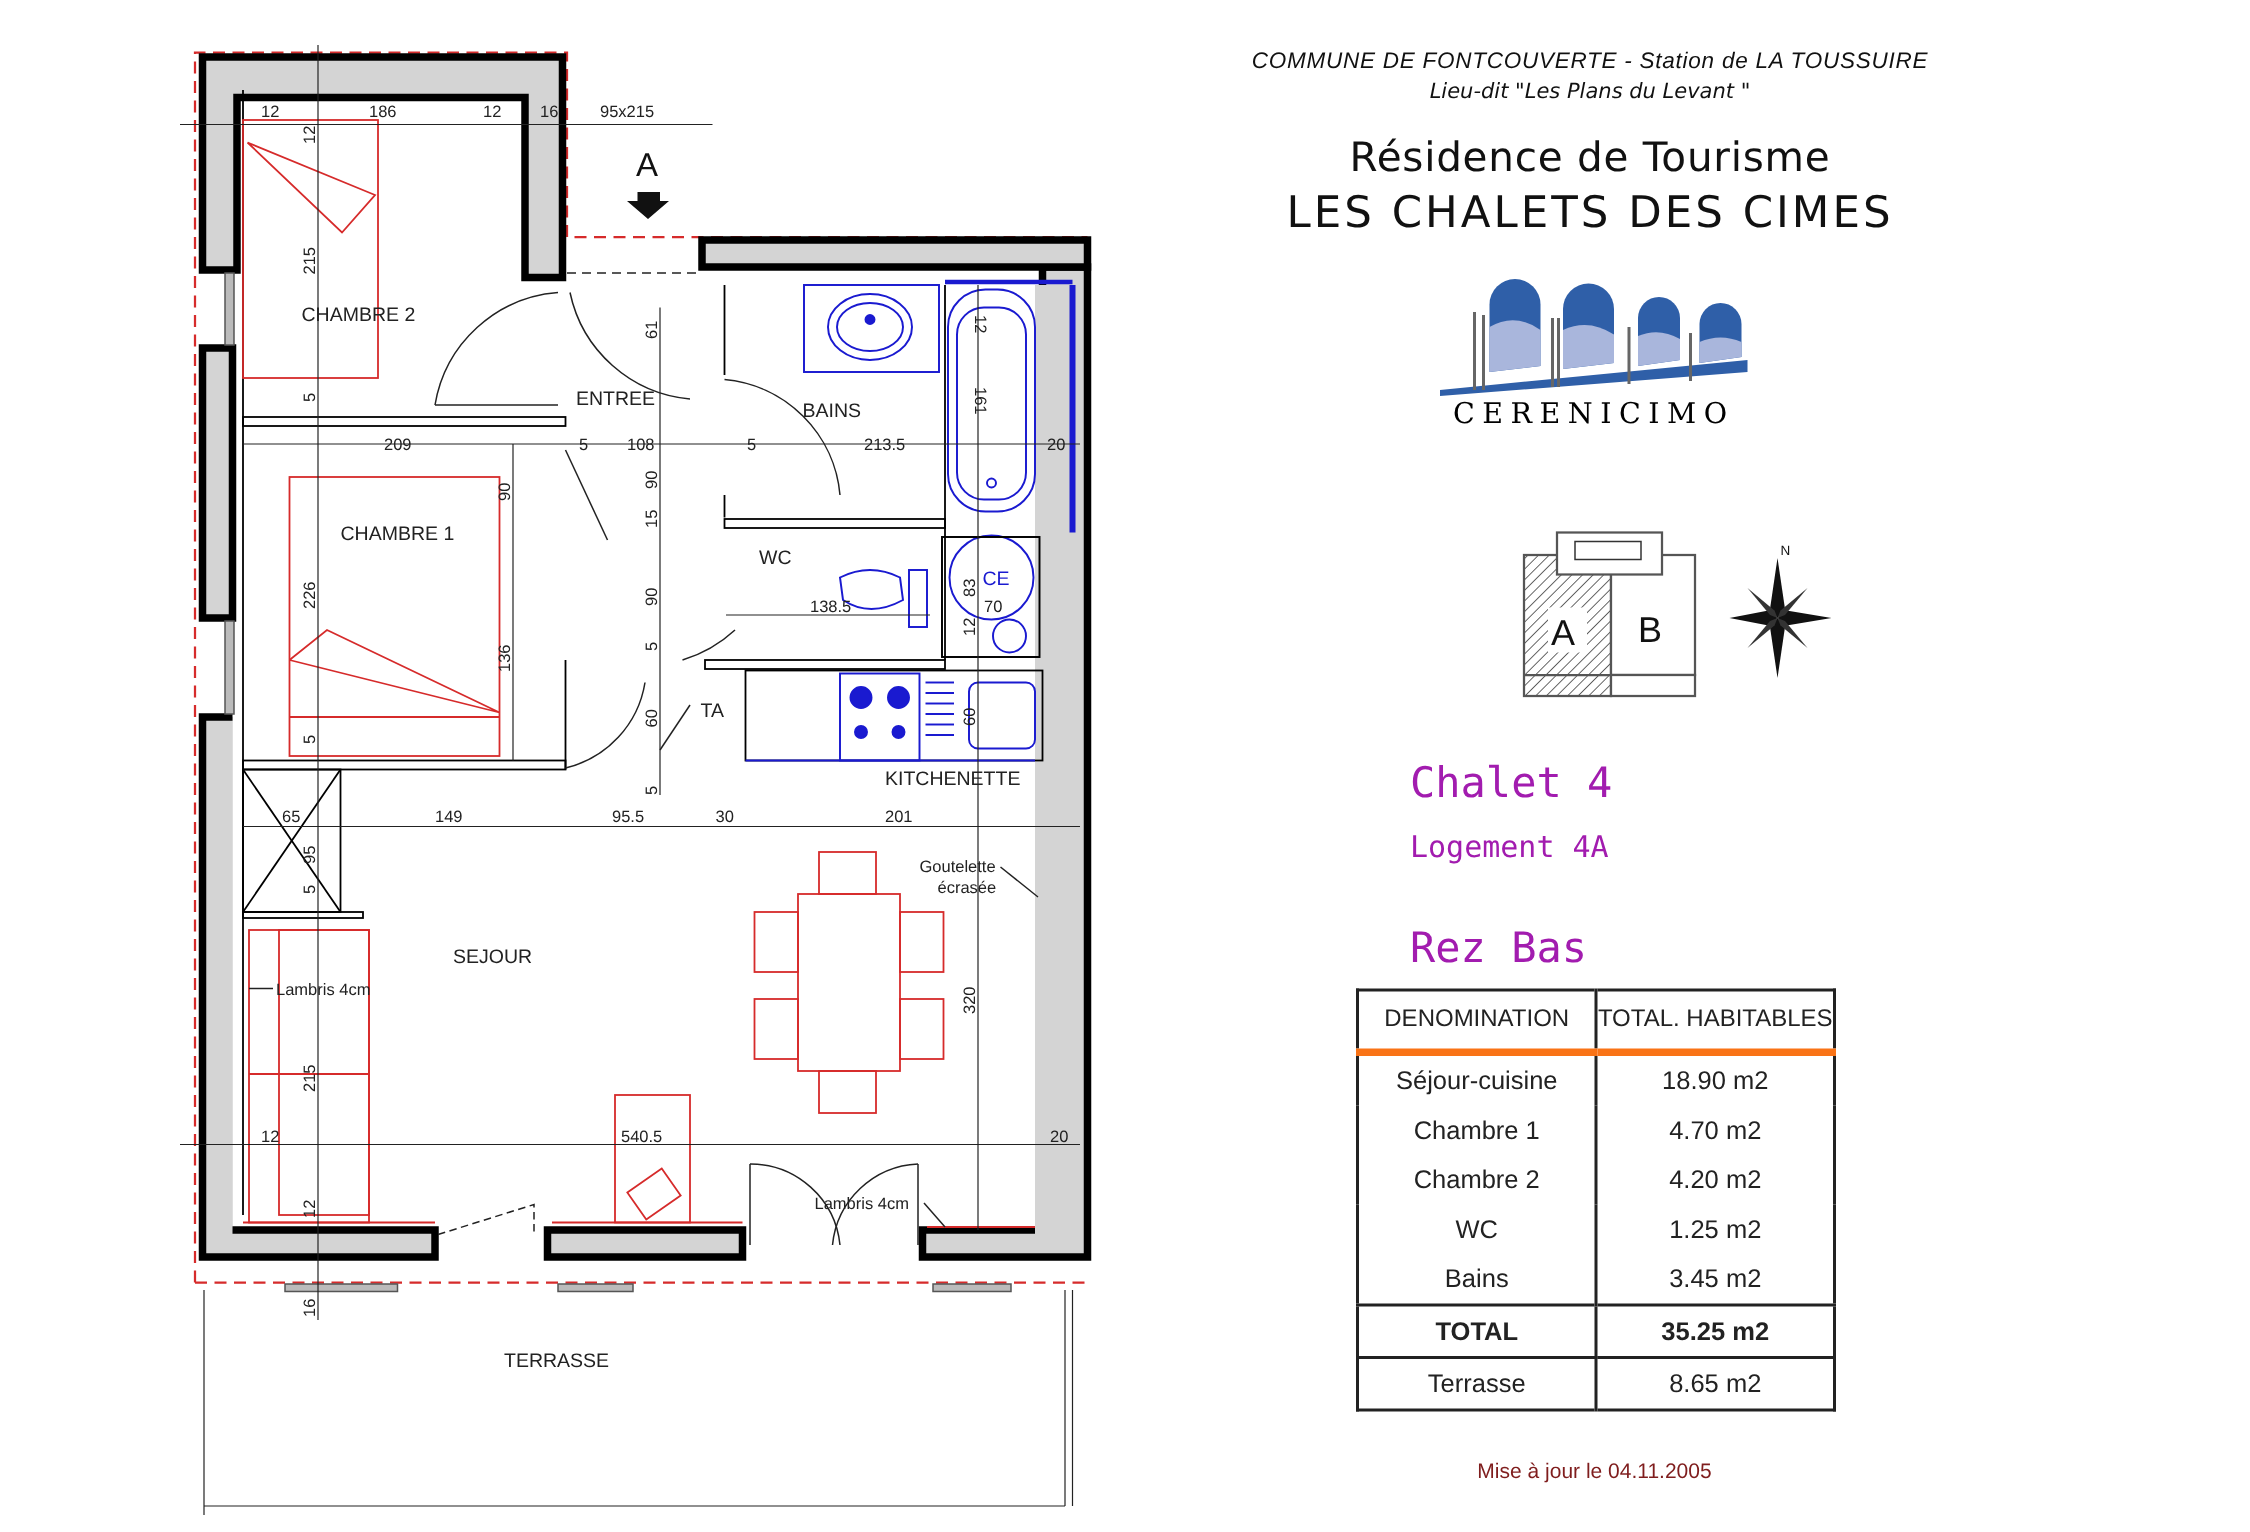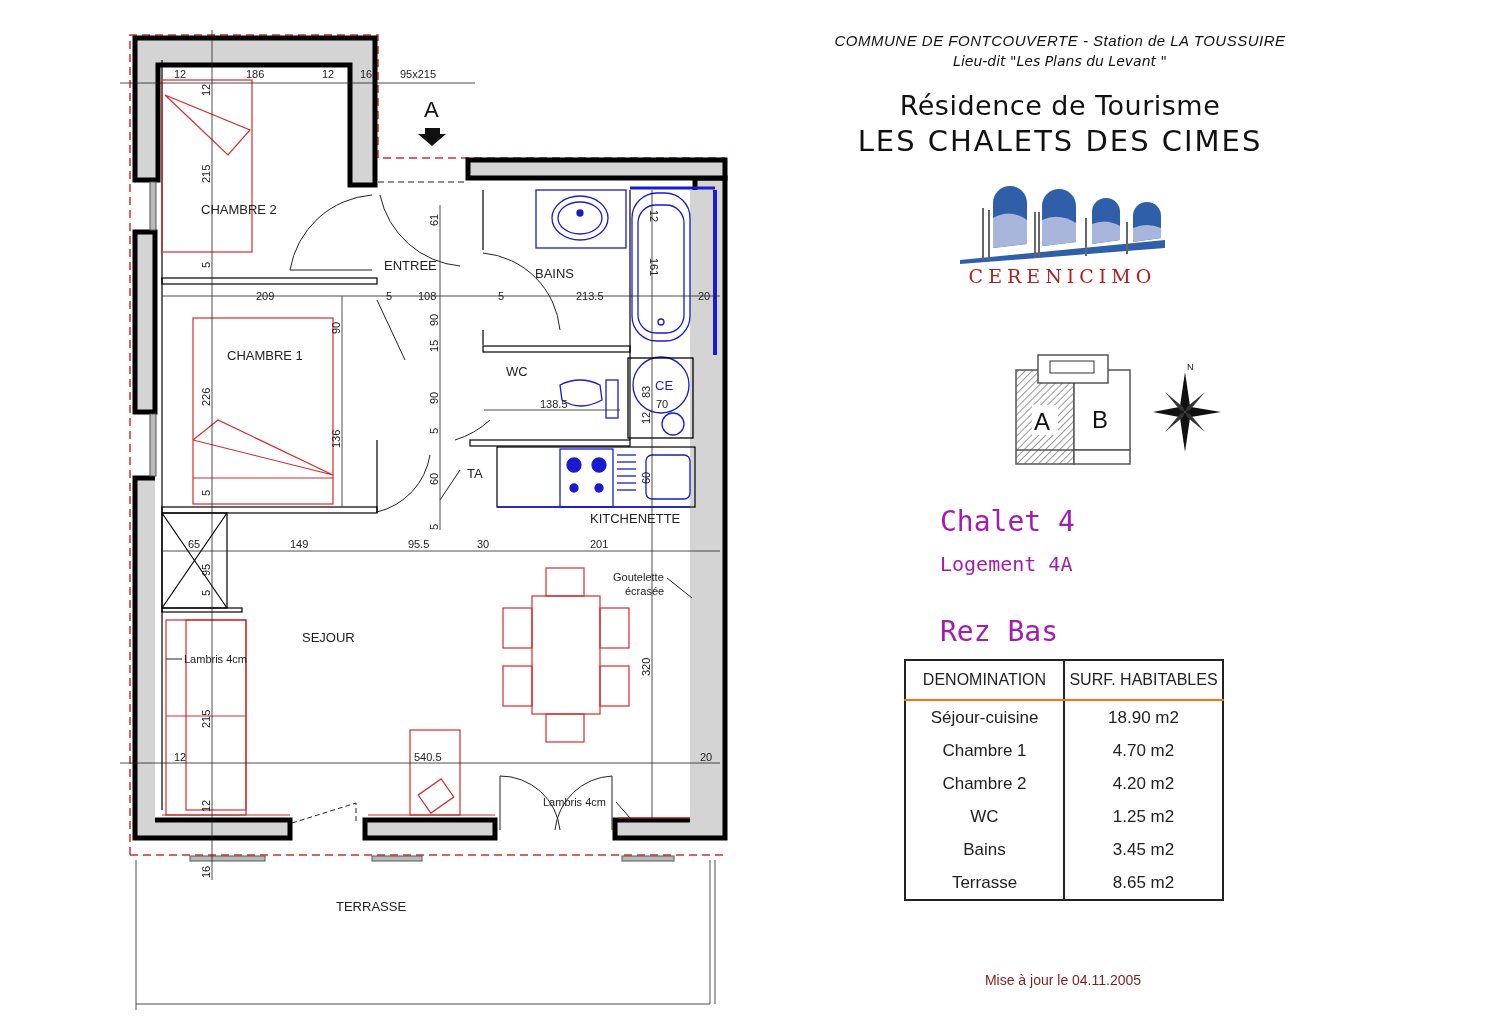--- a/index.html
+++ b/index.html
@@ -4,32 +4,32 @@
 <style>
   html, body { margin:0; padding:0; background:#ffffff; }
   body { width:1500px; height:1021px; position:relative; overflow:hidden; font-family:"DejaVu Sans", sans-serif; }
   #plan { position:absolute; left:0; top:0; }
   .hdr { position:absolute; left:780px; width:560px; text-align:center; color:#111; }
   .commune { top:32px; font-family:Liberation Sans, sans-serif; font-style:italic; font-size:15px; letter-spacing:0.5px; white-space:nowrap; }
   .lieu { top:53px; font-style:italic; font-size:14px; }
   .res { top:90px; font-size:27px; letter-spacing:0.5px; }
   .chalets { top:124px; font-size:29px; letter-spacing:2px; }
   .logo { position:absolute; left:955px; top:178px; width:215px; height:115px; }
-  .logo-text { position:absolute; left:955px; top:265px; width:215px; text-align:center; font-family:"DejaVu Serif", serif; font-size:19px; letter-spacing:5px; color:#b91c1c; }
+  .logo-text { position:absolute; left:955px; top:265px; width:215px; text-align:center; font-family:"DejaVu Serif", serif; font-size:19px; letter-spacing:5px; color:#000000; }
   .keyplan { position:absolute; left:1010px; top:350px; }
   .mono { position:absolute; font-family:"DejaVu Sans Mono", monospace; color:#a21caf; text-align:left; }
   .chalet { left:940px; top:505px; width:240px; font-size:28px; }
   .logement { left:940px; top:552px; width:240px; font-size:20px; }
   .rez { left:940px; top:615px; width:240px; font-size:28px; }
   table.surf { position:absolute; left:904px; top:659px; border-collapse:collapse; font-family:"Liberation Sans", sans-serif; font-size:17px; color:#222; }
   table.surf td { text-align:center; padding:0; height:33px; }
   table.surf td.c1 { width:157px; border-right:2px solid #222; }
   table.surf td.c2 { width:157px; }
   table.surf { border:2px solid #222; }
-  table.surf tr.head td { height:38px; border-bottom:2px solid #f97316; font-size:16px; }
+  table.surf tr.head td { height:38px; border-bottom:5px solid #f97316; font-size:16px; }
   table.surf tr.total td { font-weight:bold; border-top:2px solid #222; border-bottom:2px solid #222; }
   .update { position:absolute; left:904px; top:972px; width:318px; text-align:center; font-family:"Liberation Sans", sans-serif; font-size:14px; color:#7f1d1d; }
   .lbl { font-family:"Liberation Sans", sans-serif; font-size:13px; fill:#222; }
   .dim { font-family:"Liberation Sans", sans-serif; font-size:11px; fill:#222; }
 </style>
 </head>
 <body>
 
 <svg id="plan" width="740" height="1021">
 
@@ -304,41 +304,45 @@
 </svg>
 
 <div class="mono chalet">Chalet 4</div>
 <div class="mono logement">Logement 4A</div>
 <div class="mono rez">Rez Bas</div>
 
 <table class="surf">
   <tbody>
       <tr class="head">
     <td class="c1">DENOMINATION</td>
-    <td class="c2">SURF. HABITABLES</td>
+    <td class="c2">TOTAL. HABITABLES</td>
   </tr>
   <tr>
     <td class="c1">Séjour-cuisine</td>
     <td class="c2">18.90 m2</td>
   </tr>
   <tr>
     <td class="c1">Chambre 1</td>
     <td class="c2">4.70 m2</td>
   </tr>
   <tr>
     <td class="c1">Chambre 2</td>
     <td class="c2">4.20 m2</td>
   </tr>
   <tr>
     <td class="c1">WC</td>
     <td class="c2">1.25 m2</td>
   </tr>
   <tr>
     <td class="c1">Bains</td>
     <td class="c2">3.45 m2</td>
+  </tr>
+  <tr class="total">
+    <td class="c1">TOTAL</td>
+    <td class="c2">35.25 m2</td>
   </tr>
   <tr>
     <td class="c1">Terrasse</td>
     <td class="c2">8.65 m2</td>
   </tr>
 </tbody>
   </table>
 <div class="update">Mise à jour le 04.11.2005</div>
 
 </body></html>

